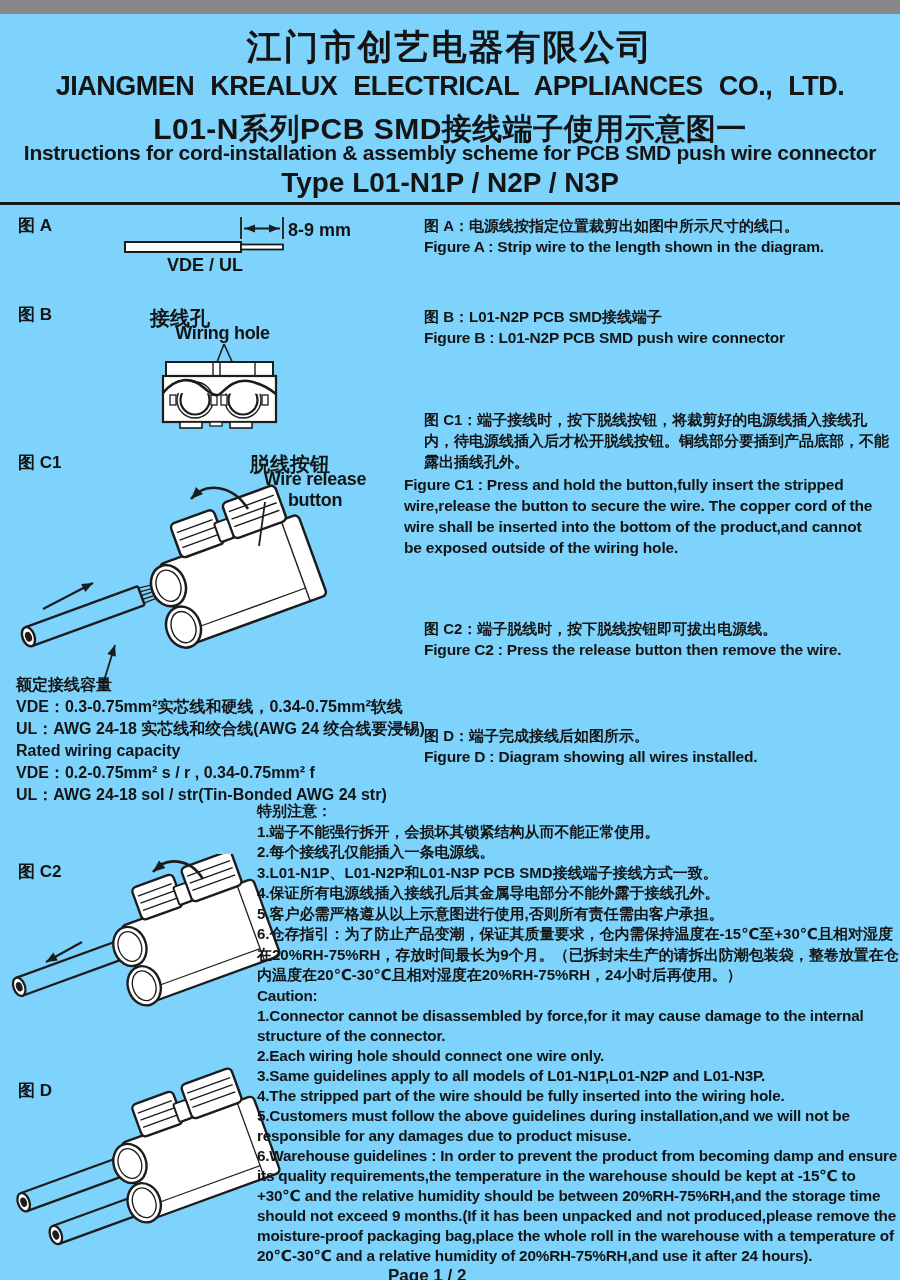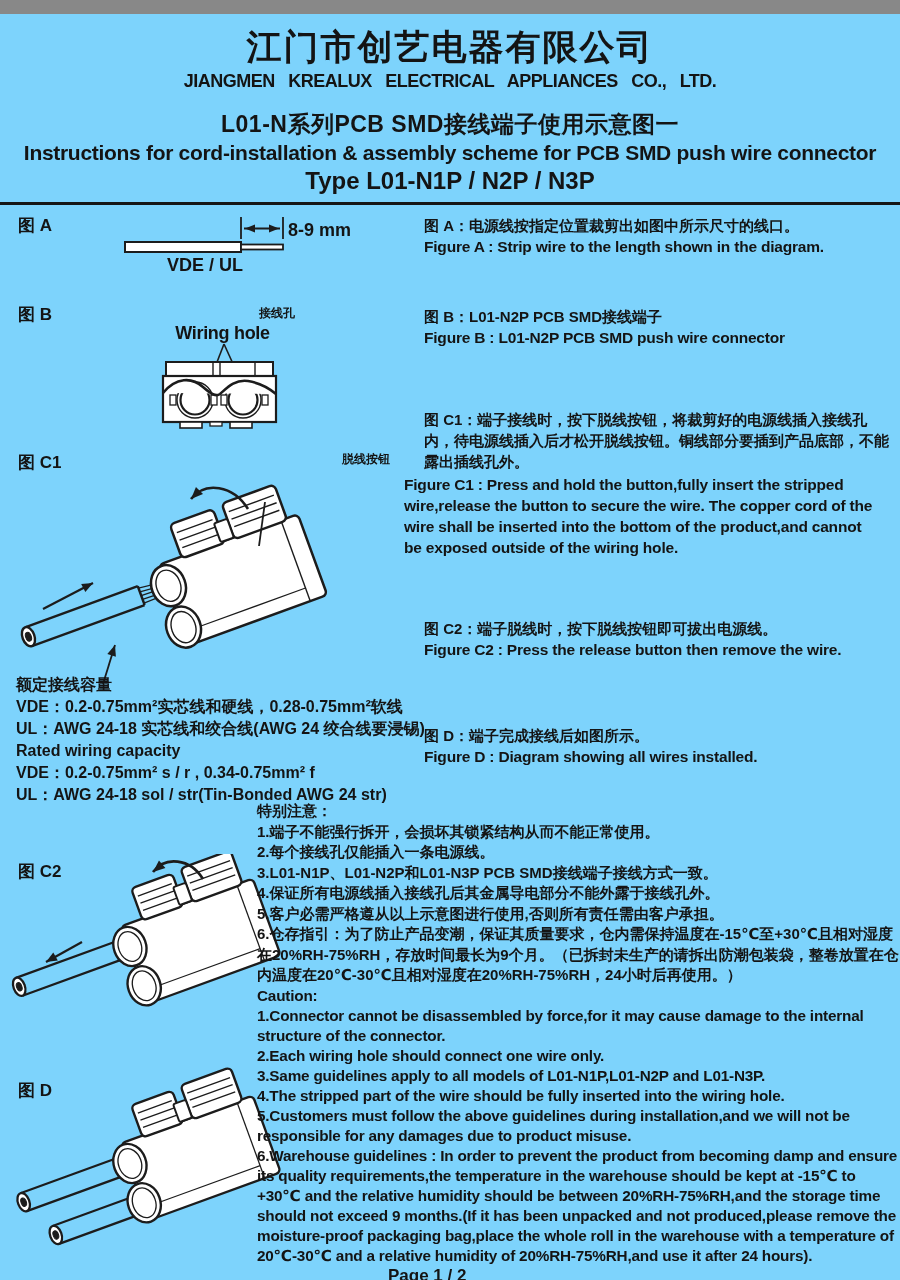--- a/index.html
+++ b/index.html
@@ -5,28 +5,28 @@
   html,body{margin:0;padding:0;background:#888;}
   .page{
     position:relative;width:900px;height:1280px;background:#7dd3fc;
     font-family:"Liberation Sans","DejaVu Sans",sans-serif;
     color:#141414;font-weight:bold;overflow:hidden;margin:14px auto;padding-left:20px;
   }
   .abs{position:absolute;}
   .ctr{text-align:center;left:0;width:900px;}
   .rule{position:absolute;left:0;width:900px;height:3px;background:#161616;}
   .h-cn{top:10px;font-size:35px;letter-spacing:2px;}
-  .h-en{top:57px;font-size:18px;word-spacing:9px;letter-spacing:-0.5px;}
-  .h-sub-cn{top:95px;font-size:23px;letter-spacing:0.5px;}
+  .h-en{top:57px;font-size:27px;word-spacing:9px;letter-spacing:-0.5px;}
+  .h-sub-cn{top:95px;font-size:30px;letter-spacing:0.5px;}
   .h-sub-en{top:127px;font-size:21px;letter-spacing:-0.3px;}
-  .h-type{top:153px;font-size:24px;}
+  .h-type{top:153px;font-size:28px;}
   .figlabel{font-size:17px;}
   .desc-cn{font-size:15px;line-height:21px;width:472px;}
   .desc-en{font-size:15.5px;line-height:21px;width:472px;letter-spacing:-0.2px;}
-  .callout-cn{font-size:12px;text-align:right;}
+  .callout-cn{font-size:20px;text-align:left;}
   .callout-en{font-size:18px;text-align:center;letter-spacing:-0.3px;}
   .smalllabel{font-size:18px;text-align:right;}
   .rated div{font-size:16px;line-height:22px;white-space:nowrap;}
   .notes{width:642px;font-size:15px;line-height:20.5px;}
   .notes .en{font-size:15.3px;line-height:20px;letter-spacing:-0.2px;}
   .pageno{font-size:17px;}
   svg{display:block;}
 </style>
 </head>
 <body>
@@ -108,20 +108,21 @@
       <rect x="30" y="85" width="22" height="6" stroke-width="1.6"></rect>
       <rect x="80" y="85" width="22" height="6" stroke-width="1.6"></rect>
       <rect x="60" y="85" width="12" height="4" stroke-width="1.3"></rect>
     </g>
   </svg>
   <div class="abs desc-cn" style="left:424px;top:292px">图 B：L01-N2P PCB SMD接线端子</div>
   <div class="abs desc-en" style="left:424px;top:313px">Figure B : L01-N2P PCB SMD push wire connector</div>
 
   <div class="abs figlabel" style="left:18px;top:437px">图 C1</div>
   <div class="abs callout-cn" style="left:250px;top:437px;width:140px">脱线按钮</div>
+  <div class="abs callout-en" style="left:235px;top:455px;width:160px">Wire release button</div>
   <svg class="abs" style="left:5px;top:455px" width="350" height="220" viewBox="0 0 350 220">
     <g transform="translate(232,112) rotate(-20)">
 
       <g stroke="#1c1c1c" fill="#fff">
         <path d="M-215,-29 L-95,-29 M-215,-9 L-95,-9 M-95,-29 L-95,-9" stroke-width="2.4" fill="none"></path>
         <ellipse cx="-215" cy="-19" rx="6" ry="10" stroke-width="2.4"></ellipse>
         <ellipse cx="-215" cy="-19" rx="2.8" ry="4.6" fill="#1c1c1c"></ellipse>
         <g stroke-width="1.2">
           <line x1="-95" y1="-27" x2="-58" y2="-23"></line>
           <line x1="-95" y1="-23" x2="-58" y2="-20"></line>
@@ -148,21 +149,21 @@
     <g>
       <line x1="98" y1="215" x2="110" y2="176" stroke="#1c1c1c" stroke-width="1.8"></line>
       <path d="M0,0 L-11,4.5 L-11,-4.5 Z" fill="#1c1c1c" transform="translate(110,176) rotate(-72)"></path>
     </g>
   </svg>
   <div class="abs desc-cn" style="left:424px;top:395px">图 C1：端子接线时，按下脱线按钮，将裁剪好的电源线插入接线孔内，待电源线插入后才松开脱线按钮。铜线部分要插到产品底部，不能露出插线孔外。</div>
   <div class="abs desc-en" style="left:404px;top:460px">Figure C1 : Press and hold the button,fully insert the stripped wire,release the button to secure the wire. The copper cord of the wire shall be inserted into the bottom of the product,and cannot be exposed outside of the wiring hole.</div>
 
   <div class="abs rated" style="left:16px;top:660px">
     <div>额定接线容量</div>
-    <div>VDE：0.2-0.75mm²实芯线和硬线，0.28-0.75mm²软线</div>
+    <div>VDE：0.3-0.75mm²实芯线和硬线，0.34-0.75mm²软线</div>
     <div>UL：AWG 24-18 实芯线和绞合线(AWG 24 绞合线要浸锡)</div>
     <div>Rated wiring capacity</div>
     <div>VDE：0.2-0.75mm² s / r , 0.34-0.75mm² f</div>
     <div>UL：AWG 24-18 sol / str(Tin-Bonded AWG 24 str)</div>
   </div>
 
   <div class="abs figlabel" style="left:18px;top:846px">图 C2</div>
   <svg class="abs" style="left:0px;top:840px" width="300" height="210" viewBox="0 0 300 210">
     <g transform="translate(195,88) rotate(-20) scale(0.95)">
       <g stroke="#1c1c1c" fill="#fff">

